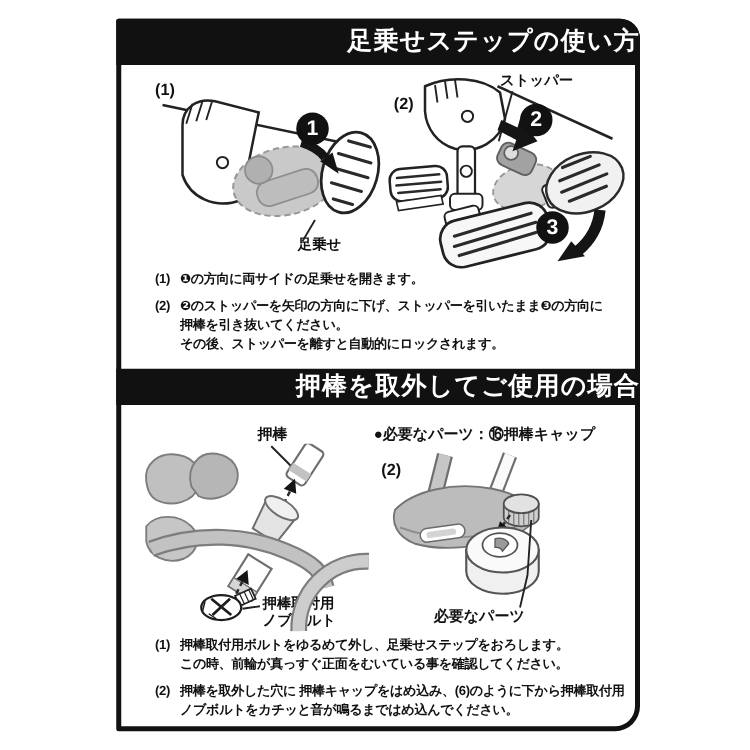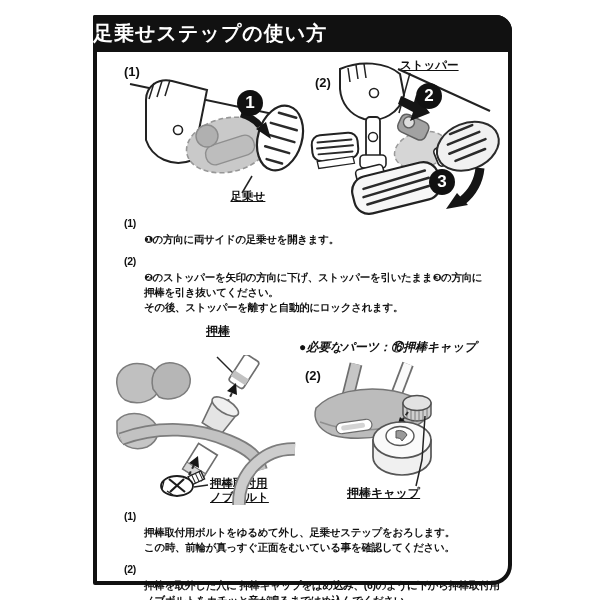--- a/index.html
+++ b/index.html
@@ -1,35 +1,35 @@
 <!DOCTYPE html>
 <html><head>
 <meta charset="utf-8">
 <style>
   html,body{margin:0;padding:0;background:#fff;}
   .sheet{position:relative;width:600px;height:600px;background:#fff;overflow:hidden;
          font-family:"Liberation Sans","DejaVu Sans",sans-serif;color:#111;}
   .box{position:absolute;left:93px;top:15px;width:411px;height:562px;
        border:4px solid #111;border-radius:2px 16px 20px 2px;background:#fff;}
-  .hbar{position:absolute;left:-4px;right:-4px;background:#111;color:#fff;text-align:left;
+  .hbar{position:absolute;left:-4px;right:-4px;background:#111;color:#fff;text-align:right;
         font-weight:bold;letter-spacing:1px;}
   .hbar1{top:-4px;height:37px;line-height:37px;font-size:20px;border-radius:2px 16px 0 0;}
   .hbar2{top:276px;height:29px;line-height:29px;font-size:20px;}
   .flabel{position:absolute;font-weight:bold;font-size:13px;}
-  .cap{position:absolute;font-weight:bold;font-size:11.5px;line-height:13.5px;text-decoration:underline;}
+  .cap{position:absolute;font-weight:bold;font-size:11.5px;line-height:13.5px;}
   .pre{white-space:pre-line;}
   .badge{position:absolute;width:26px;height:26px;border-radius:50%;background:#111;color:#fff;
          font-weight:bold;font-size:17px;line-height:26px;text-align:center;z-index:3;}
   .steps{position:absolute;left:27px;width:386px;font-weight:bold;font-size:10.5px;
          letter-spacing:-0.3px;line-height:15px;}
   .step{display:flex;margin-bottom:7px;}
   .step .mk{flex:0 0 20px;}
-  .step .tx{flex:1;white-space:pre-line;margin-top:16px;}
+  .step .tx{flex:1;white-space:pre-line;}
   .fig{position:absolute;z-index:1;}
-  .note{position:absolute;font-weight:bold;font-size:12px;font-style:italic;}
+  .note{position:absolute;font-weight:bold;font-size:12px;}
   svg .wh{fill:#fff;stroke:#222;stroke-width:2;}
   svg .ln{stroke:#222;stroke-width:2;fill:none;}
   svg .thin{stroke-width:1.5;}
   svg .slot{stroke:#2a2a2a;stroke-width:2.5;fill:none;stroke-linecap:round;}
   svg .slot2{stroke:#2a2a2a;stroke-width:2;fill:none;stroke-linecap:round;}
 </style>
 </head>
 <body>
 
 <div class="sheet">
@@ -56,21 +56,21 @@
       <path d="M162,58 L180,58 M157,70 L184,70 M156,82 L185,82 M158,94 L183,94 M163,106 L179,106" class="slot"></path>
     </g>
     <g>
       <path d="M131,58 Q144,62 150,70" fill="none" stroke="#151515" stroke-width="7"></path>
       <polygon points="161,83 146,73 156,66" fill="#151515"></polygon>
     </g>
     <line x1="132" y1="137" x2="142" y2="120" class="ln thin"></line>
   </svg>
   <div class="flabel" style="left:27px;top:45px">(1)</div>
   <div class="badge" style="left:140px;top:71px">1</div>
-  <div class="cap" style="left:126px;top:171px;width:50px;text-align:center">足乗せ</div>
+  <div class="cap" style="left:126px;top:171px;width:50px;text-align:right">足乗せ</div>
 
   <svg class="fig" style="left:213px;top:36px" width="195" height="160" viewBox="0 0 195 160">
     <line x1="88" y1="14" x2="180" y2="56" class="ln"></line>
     <g>
       <path d="M30,14 C50,5 76,7 90,19 L94,40 C90,58 72,68 54,64 C40,60 31,48 30,34 Z" class="wh"></path>
       <path d="M38,13 L40,27 M46,10 L48,24 M54,9 L56,23" class="ln thin"></path>
       <circle cx="64" cy="38" r="4.5" class="wh" style="stroke-width:1.6"></circle>
     </g>
     <g>
       <rect x="56" y="62" width="14" height="78" rx="4" class="wh" style="stroke-width:1.8"></rect>
@@ -115,22 +115,25 @@
       <span class="tx">❶の方向に両サイドの足乗せを開きます。</span>
     </div>
     <div class="step">
       <span class="mk">(2)</span>
       <span class="tx">❷のストッパーを矢印の方向に下げ、ストッパーを引いたまま❸の方向に
 押棒を引き抜いてください。
 その後、ストッパーを離すと自動的にロックされます。</span>
     </div>
   </div>
 
-
-  <div class="cap" style="left:109px;top:306px;font-size:12px">押棒</div>
+  <div class="hbar hbar2">
+    <span>押棒を取外してご使用の場合</span>
+  </div>
+
+  <div class="cap" style="left:109px;top:322px;font-size:12px">押棒</div>
   <div class="note" style="left:202px;top:320px">●必要なパーツ：⑯押棒キャップ</div>
 
   <svg class="fig" style="left:18px;top:336px" width="190" height="150" viewBox="0 0 190 150">
     <line x1="102" y1="2" x2="118" y2="18" class="ln thin"></line>
     <g transform="rotate(33 128 17)">
       <rect x="120" y="0" width="17" height="32" rx="3" fill="#fff" stroke="#6e6e6e" stroke-width="1.7"></rect>
       <rect x="120" y="20" width="17" height="7" fill="#c2c2c2"></rect>
     </g>
     <g>
       <line x1="112" y1="48" x2="118" y2="36" stroke="#2b2b2b" stroke-width="2" stroke-dasharray="4,3"></line>
@@ -194,21 +197,21 @@
     </g>
     <g>
       <path d="M73,80 L73,97 A29,18 0 0 0 131,97 L131,80 Z" fill="#f0f0f0" stroke="#555" stroke-width="1.7"></path>
       <ellipse cx="102" cy="80" rx="29" ry="18" fill="#fafafa" stroke="#555" stroke-width="1.7"></ellipse>
       <ellipse cx="100" cy="76" rx="14" ry="9.5" fill="#fff" stroke="#555" stroke-width="1.4"></ellipse>
       <path d="M96,71 A8,6 0 0 1 107,75 L102,81 A5,4 0 0 0 96,78 Z" fill="#9a9a9a" stroke="#555" stroke-width="1"></path>
     </g>
     <polyline points="125,56 122,100 116,126" fill="none" class="ln thin"></polyline>
   </svg>
   <div class="flabel" style="left:208px;top:349px">(2)</div>
-  <div class="cap" style="left:250px;top:468px;width:84px;font-size:12px">押棒キャップ</div>
+  <div class="cap" style="left:250px;top:468px;width:84px;font-size:12px">必要なパーツ</div>
 
   <div class="steps" style="top:490px">
     <div class="step">
       <span class="mk">(1)</span>
       <span class="tx">押棒取付用ボルトをゆるめて外し、足乗せステップをおろします。
 この時、前輪が真っすぐ正面をむいている事を確認してください。</span>
     </div>
     <div class="step">
       <span class="mk">(2)</span>
       <span class="tx">押棒を取外した穴に 押棒キャップをはめ込み、(6)のように下から押棒取付用

